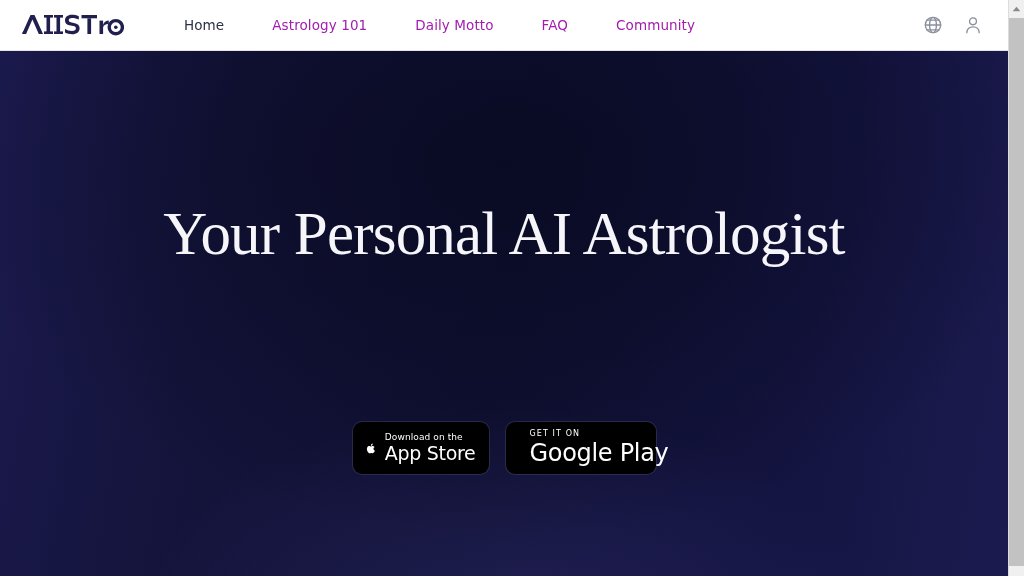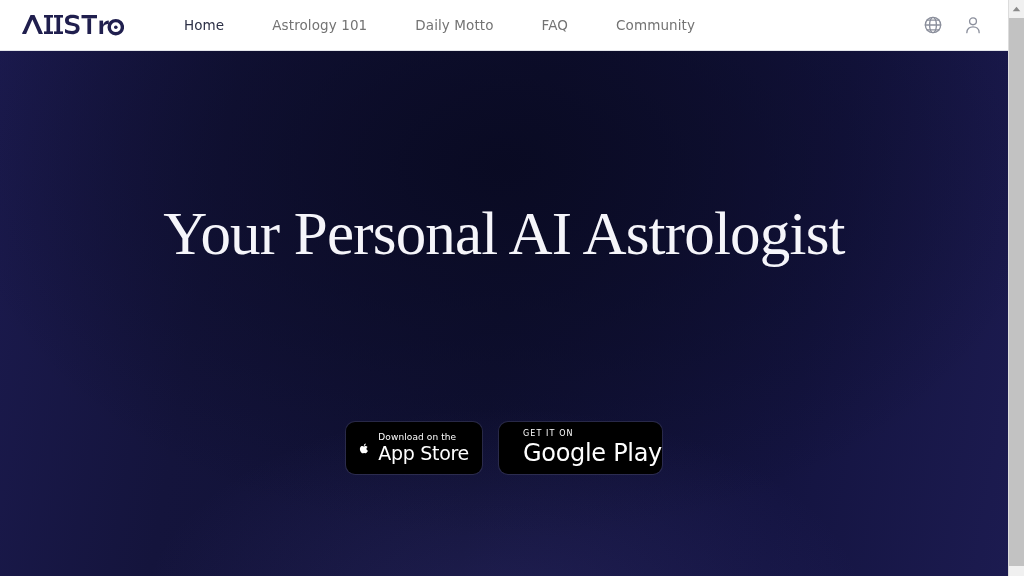--- a/index.html
+++ b/index.html
@@ -43,21 +43,21 @@
 
   .nav-links {
     display:flex;
     align-items:center;
     margin-left:39px;
     gap:6px;
   }
   .nav-link {
     font-family:"DejaVu Sans", sans-serif;
     font-size:13.5px;
-    color:#737373;
+    color:#a21caf;
     letter-spacing:0.1px;
     padding:0 21px;
     white-space:nowrap;
     cursor:pointer;
   }
   .nav-link.active { color:#2b2f45; }
 
   .nav-right {
     margin-left:auto;
     margin-right:25px;
@@ -127,21 +127,21 @@
     cursor:pointer;
     box-shadow:0 0 0 1px rgba(255,255,255,0.10);
   }
   .badge-apple {
     width:136px; height:52px;
     padding:0 13px;
     gap:10px;
     text-decoration:underline;
   }
   .badge-google {
-    width:163px; height:52px;
+    width:150px; height:52px;
     padding:0 13px;
     gap:11px;
   }
   .badge-text { display:flex; flex-direction:column; justify-content:center; }
   .badge-small {
     color:#ffffff;
     font-family:"DejaVu Sans", sans-serif;
     font-size:9px;
     letter-spacing:0.1px;
     line-height:1.15;

